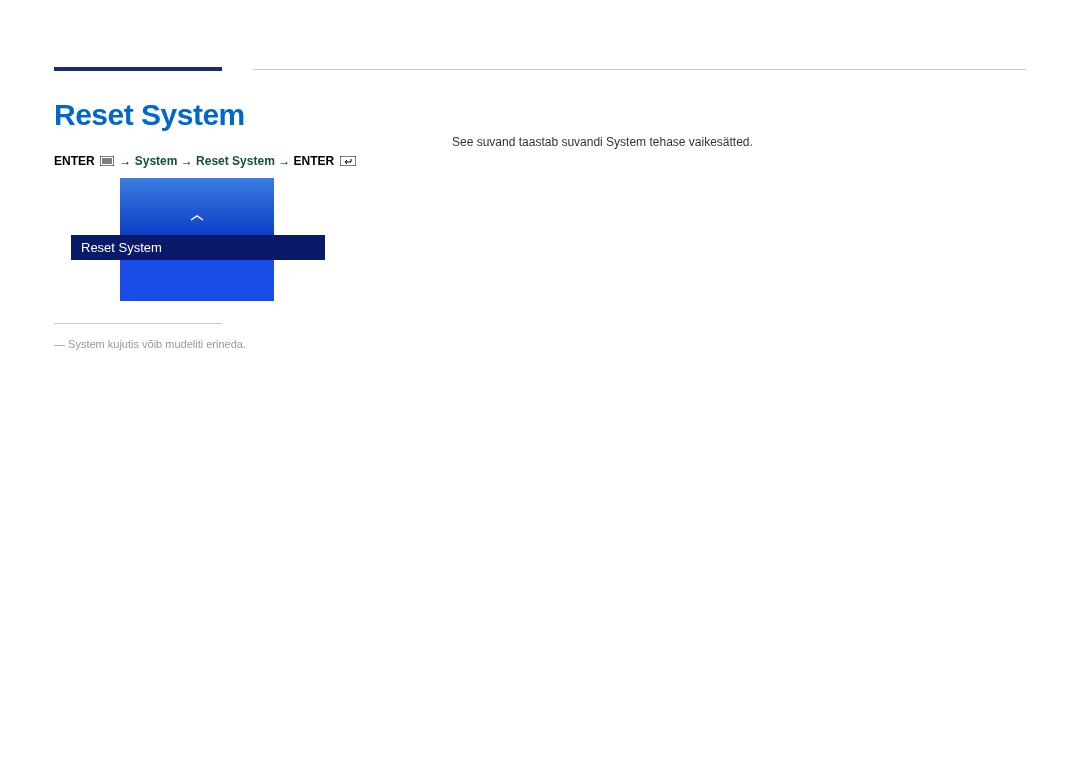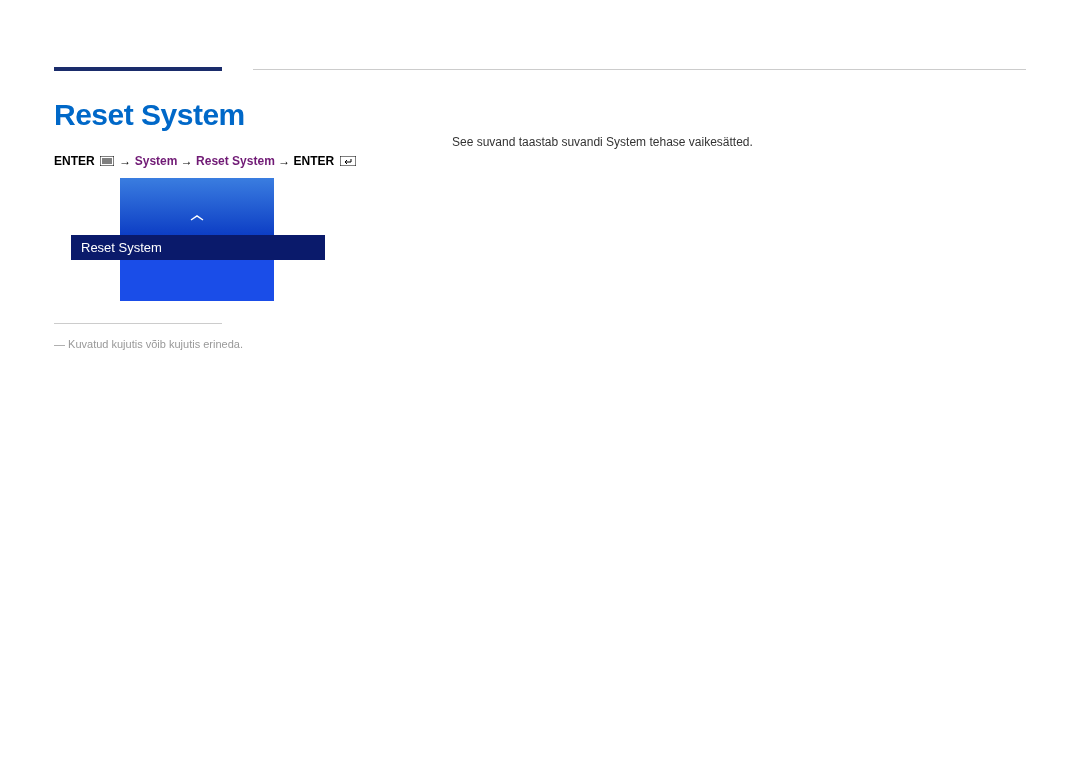--- a/index.html
+++ b/index.html
@@ -41,21 +41,21 @@
     }
     .breadcrumb {
       position: absolute;
       top: 154px;
       left: 54px;
       font-size: 12px;
       font-weight: bold;
       color: #000000;
     }
     .breadcrumb .path-link {
-      color: #701a75;
+      color: #14532d;
     }
     .menu-icon {
       display: inline-block;
       vertical-align: middle;
       margin: 0 2px;
     }
     .enter-icon {
       display: inline-block;
       vertical-align: middle;
       margin-left: 2px;
@@ -170,16 +170,16 @@
 <div class="menu-selected">
   <span>Reset System</span>
 </div>
 
 <div class="menu-bottom"></div>
 
 <div class="footnote-divider"></div>
 
 <div class="footnote">
   <span>―</span>
-  <span>Kuvatud kujutis võib kujutis erineda.</span>
+  <span>System kujutis võib mudeliti erineda.</span>
 </div>
 
 <div class="description">See suvand taastab suvandi System tehase vaikesätted.</div>
 
 </body></html>

